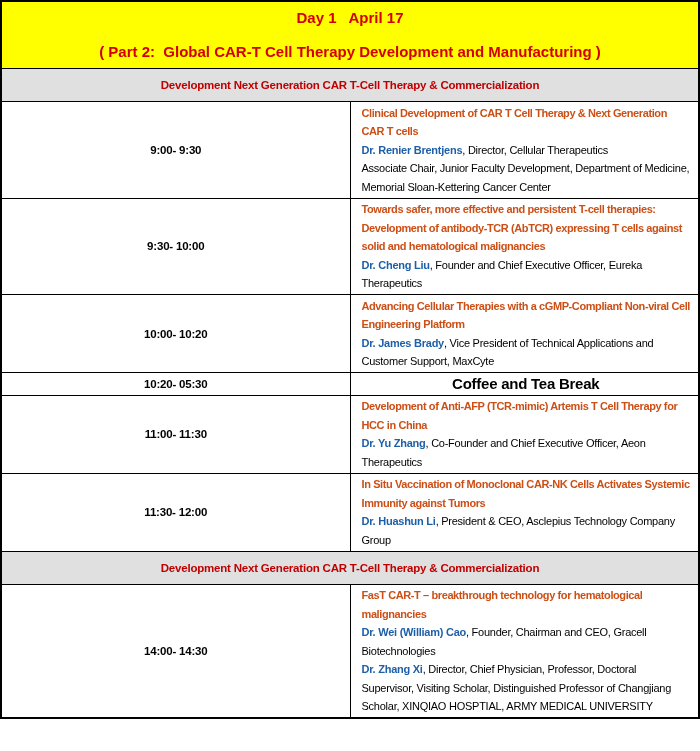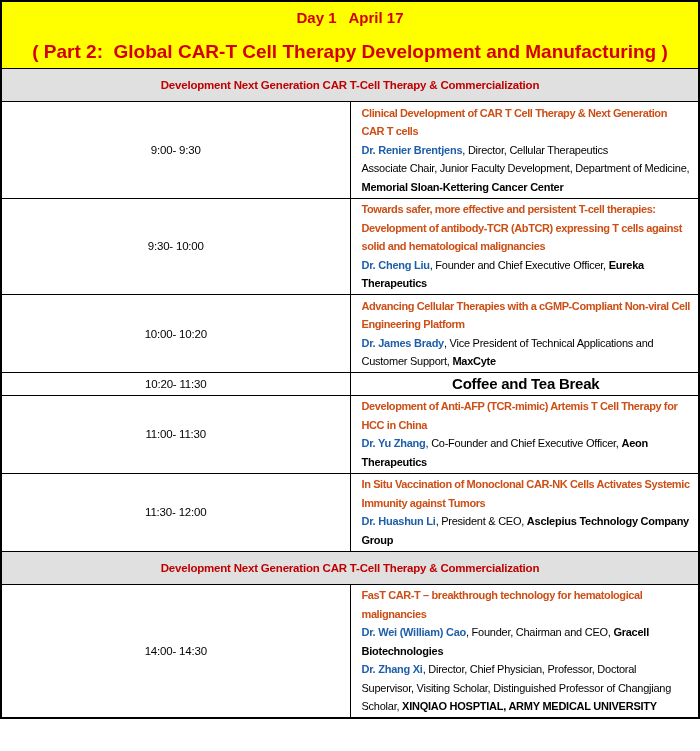--- a/index.html
+++ b/index.html
@@ -5,28 +5,28 @@
   :root{
     --header-bg:#FFFF00; --header-text:#D40000; --section-bg:#E0E0E0; --section-text:#C00000;
     --title-color:#CC4F16; --name-color:#1E5FA8; --text-color:#000000; --border-color:#000000;
   }
   html,body{margin:0;padding:0;background:#fff;}
   body{width:700px;min-height:751px;font-family:"Liberation Sans",sans-serif;color:var(--text-color);}
   table.agenda{width:700px;border-collapse:collapse;border:2px solid var(--border-color);table-layout:fixed;}
   table.agenda td{border:1px solid var(--border-color);vertical-align:middle;}
   .main-header{background:var(--header-bg);color:var(--header-text);text-align:center;font-weight:bold;padding:6px 0 7px 0;}
   .h-line1{font-size:15px;line-height:19px;margin-bottom:15px;white-space:pre-wrap;}
-  .h-line2{font-size:19px;line-height:19px;white-space:pre-wrap;}
+  .h-line2{font-size:15px;line-height:19px;white-space:pre-wrap;}
   .section-cell{background:var(--section-bg);color:var(--section-text);font-weight:bold;text-align:center;font-size:11.5px;line-height:18px;padding:7px 8px;letter-spacing:-0.2px;}
-  .time-cell{width:74px;text-align:center;font-weight:normal;font-size:11.5px;letter-spacing:-0.2px;padding:1px 2px;white-space:pre-wrap;}
+  .time-cell{width:74px;text-align:center;font-weight:bold;font-size:11.5px;letter-spacing:-0.2px;padding:1px 2px;white-space:pre-wrap;}
   .content-cell{padding:1.5px 8px 1.5px 11px;font-size:11px;line-height:18.5px;letter-spacing:-0.25px;}
   .content-cell.break{text-align:center;font-weight:bold;font-size:15px;}
   .talk-title{font-weight:bold;color:var(--title-color);letter-spacing:-0.4px;}
   .seg-name{font-weight:bold;color:var(--name-color);}
-  .seg-org{font-weight:bold;text-align:center;}
+  .seg-org{font-weight:normal;text-align:center;}
 </style>
 </head>
 <body>
 
 <table class="agenda">
   <tbody id="schedule-body">
     <tr>
       <td colspan="2" class="main-header">
         <div class="h-line1">Day 1   April 17</div>
         <div class="h-line2">( Part 2:  Global CAR-T Cell Therapy Development and Manufacturing )</div>
@@ -51,21 +51,21 @@
         </td>
       </tr>
       <tr>
         <td class="time-cell">10:00- 10:20</td>
         <td class="content-cell">
           <div class="talk-title">Advancing Cellular Therapies with a cGMP-Compliant Non-viral Cell Engineering Platform</div>
           <div class="speaker-line"><span class="seg-name">Dr. James Brady</span><span class="seg-plain">, Vice President of Technical Applications and Customer Support, </span><span class="seg-org">MaxCyte</span></div>
         </td>
       </tr>
       <tr>
-        <td class="time-cell">10:20- 11:30</td>
+        <td class="time-cell">10:20- 05:30</td>
         <td class="content-cell break">Coffee and Tea Break</td>
       </tr>
       <tr>
         <td class="time-cell">11:00- 11:30</td>
         <td class="content-cell">
           <div class="talk-title">Development of Anti-AFP (TCR-mimic) Artemis T Cell Therapy for HCC in China</div>
           <div class="speaker-line"><span class="seg-name">Dr. Yu Zhang</span><span class="seg-plain">, Co-Founder and Chief Executive Officer, </span><span class="seg-org">Aeon Therapeutics</span></div>
         </td>
       </tr>
       <tr>

